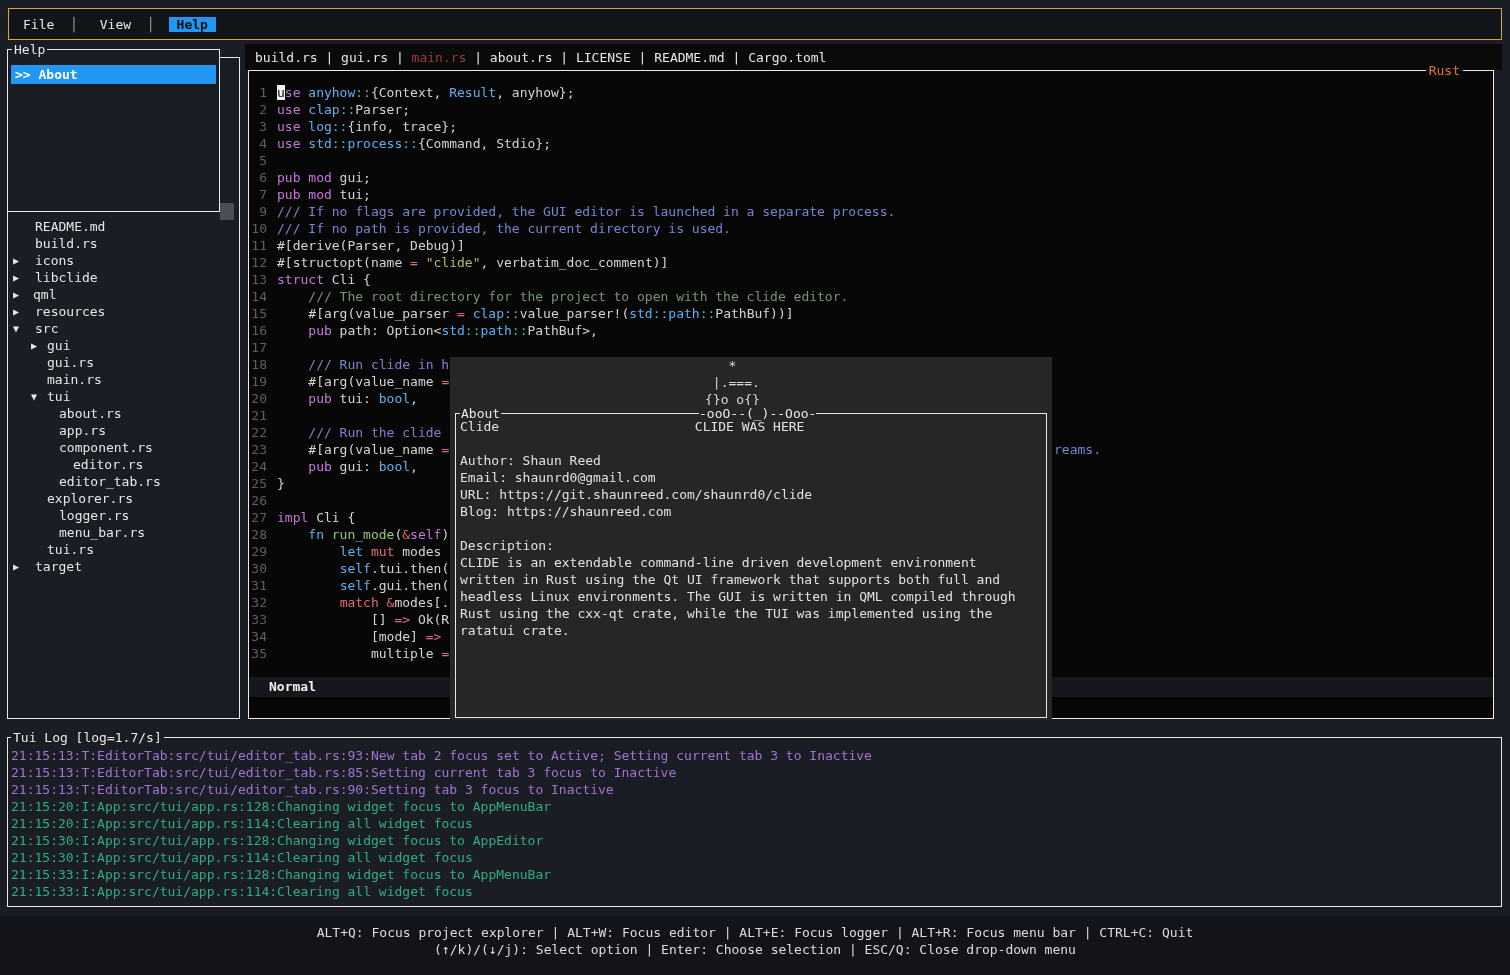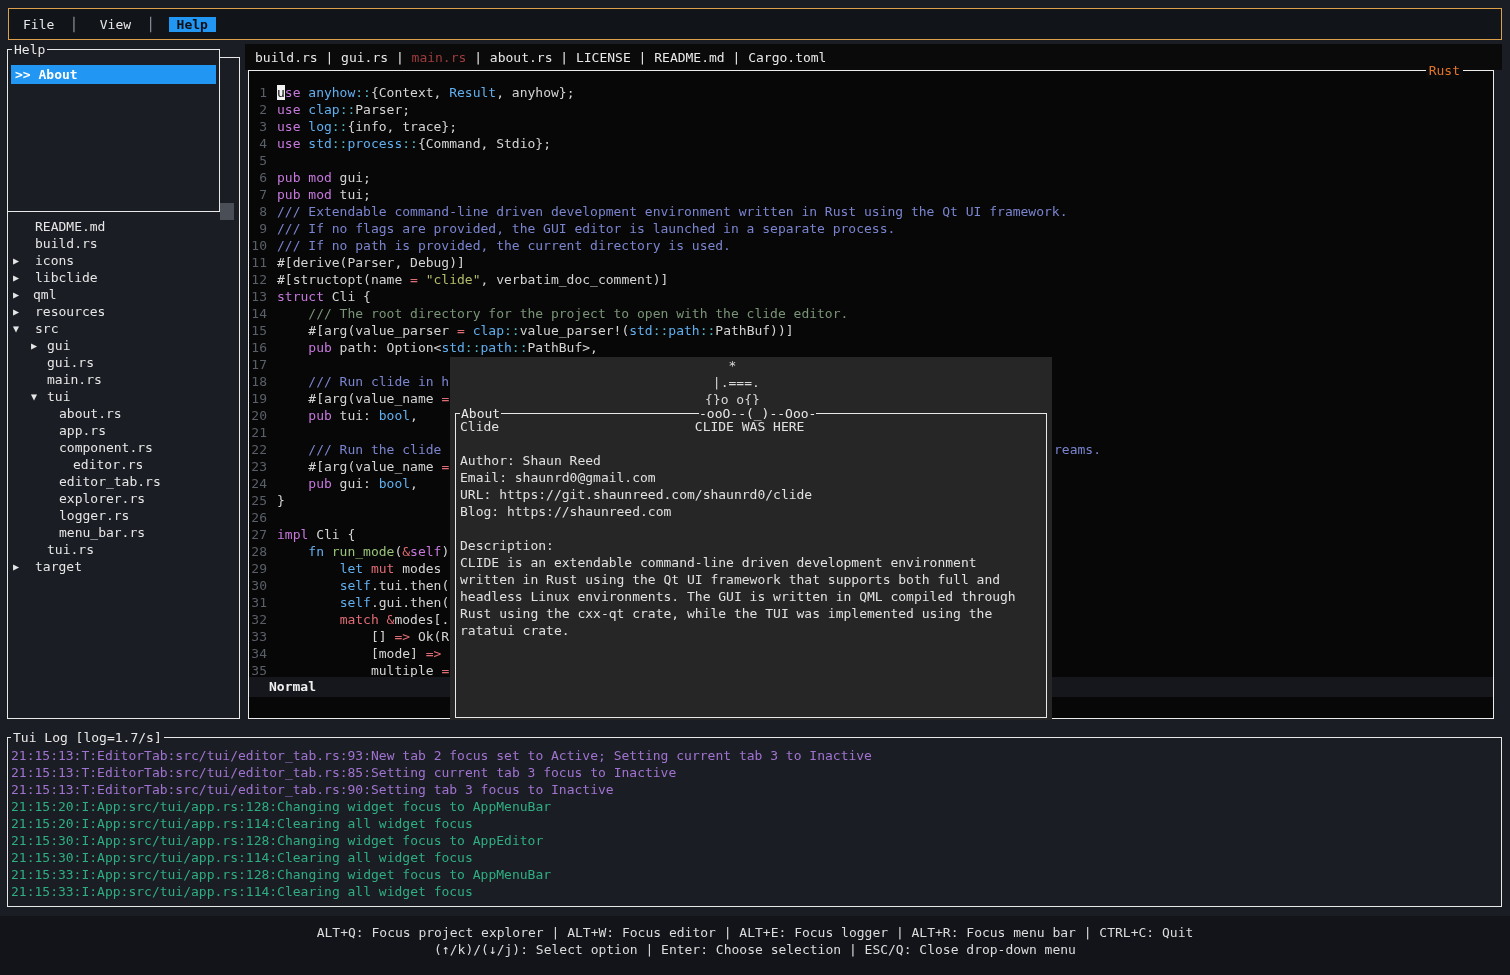--- a/index.html
+++ b/index.html
@@ -86,21 +86,21 @@
         <div class="tree-row"><span class="tree-arrow" style="left: 4px;">▼</span><span style="padding-left: 26px; display: inline-block;">src</span></div>
         <div class="tree-row"><span class="tree-arrow" style="left: 22px;">▶</span><span style="padding-left: 38px; display: inline-block;">gui</span></div>
         <div class="tree-row"><span style="padding-left: 38px; display: inline-block;">gui.rs</span></div>
         <div class="tree-row"><span style="padding-left: 38px; display: inline-block;">main.rs</span></div>
         <div class="tree-row"><span class="tree-arrow" style="left: 22px;">▼</span><span style="padding-left: 38px; display: inline-block;">tui</span></div>
         <div class="tree-row"><span style="padding-left: 50px; display: inline-block;">about.rs</span></div>
         <div class="tree-row"><span style="padding-left: 50px; display: inline-block;">app.rs</span></div>
         <div class="tree-row"><span style="padding-left: 50px; display: inline-block;">component.rs</span></div>
         <div class="tree-row"><span style="padding-left: 64px; display: inline-block;">editor.rs</span></div>
         <div class="tree-row"><span style="padding-left: 50px; display: inline-block;">editor_tab.rs</span></div>
-        <div class="tree-row"><span style="padding-left: 50px; display: inline-block;">explorer.rs</span></div>
+        <div class="tree-row"><span style="padding-left: 38px; display: inline-block;">explorer.rs</span></div>
         <div class="tree-row"><span style="padding-left: 50px; display: inline-block;">logger.rs</span></div>
         <div class="tree-row"><span style="padding-left: 50px; display: inline-block;">menu_bar.rs</span></div>
         <div class="tree-row"><span style="padding-left: 38px; display: inline-block;">tui.rs</span></div>
         <div class="tree-row"><span class="tree-arrow" style="left: 4px;">▶</span><span style="padding-left: 26px; display: inline-block;">target</span></div>
       </div>
     <div class="scroll-thumb"></div>
   </div>
 
   <div class="dropdown">
     <span class="dropdown-title">Help</span>
@@ -112,21 +112,20 @@
   <div class="editor">
     <span class="lang-badge">Rust</span>
     <div class="codelines" id="codelines">
         <div class="code-line"><span class="ln">1</span><span class="tk-u">u</span><span class="tk-k">se</span><span class="tk-t"> </span><span class="tk-b">anyhow</span><span class="tk-c">::</span><span class="tk-t">{Context, </span><span class="tk-b">Result</span><span class="tk-t">, anyhow};</span></div>
         <div class="code-line"><span class="ln">2</span><span class="tk-k">use</span><span class="tk-t"> </span><span class="tk-b">clap</span><span class="tk-c">::</span><span class="tk-t">Parser;</span></div>
         <div class="code-line"><span class="ln">3</span><span class="tk-k">use</span><span class="tk-t"> </span><span class="tk-b">log</span><span class="tk-c">::</span><span class="tk-t">{info, trace};</span></div>
         <div class="code-line"><span class="ln">4</span><span class="tk-k">use</span><span class="tk-t"> </span><span class="tk-b">std</span><span class="tk-c">::</span><span class="tk-b">process</span><span class="tk-c">::</span><span class="tk-t">{Command, Stdio};</span></div>
         <div class="code-line"><span class="ln">5</span></div>
         <div class="code-line"><span class="ln">6</span><span class="tk-k">pub</span><span class="tk-t"> </span><span class="tk-k">mod</span><span class="tk-t"> gui;</span></div>
         <div class="code-line"><span class="ln">7</span><span class="tk-k">pub</span><span class="tk-t"> </span><span class="tk-k">mod</span><span class="tk-t"> tui;</span></div>
-        <div class="code-line"><span class="ln">8</span><span class="tk-d">/// Extendable command-line driven development environment written in Rust using the Qt UI framework.</span></div>
         <div class="code-line"><span class="ln">9</span><span class="tk-d">/// If no flags are provided, the GUI editor is launched in a separate process.</span></div>
         <div class="code-line"><span class="ln">10</span><span class="tk-d">/// If no path is provided, the current directory is used.</span></div>
         <div class="code-line"><span class="ln">11</span><span class="tk-t">#[derive(Parser, Debug)]</span></div>
         <div class="code-line"><span class="ln">12</span><span class="tk-t">#[structopt(name </span><span class="tk-r">=</span><span class="tk-t"> </span><span class="tk-s">"clide"</span><span class="tk-t">, verbatim_doc_comment)]</span></div>
         <div class="code-line"><span class="ln">13</span><span class="tk-k">struct</span><span class="tk-t"> Cli {</span></div>
         <div class="code-line"><span class="ln">14</span><span class="tk-e">    /// The root directory for the project to open with the clide editor.</span></div>
         <div class="code-line"><span class="ln">15</span><span class="tk-t">    #[arg(value_parser </span><span class="tk-r">=</span><span class="tk-t"> </span><span class="tk-b">clap</span><span class="tk-c">::</span><span class="tk-t">value_parser!(</span><span class="tk-b">std</span><span class="tk-c">::</span><span class="tk-b">path</span><span class="tk-c">::</span><span class="tk-t">PathBuf))]</span></div>
         <div class="code-line"><span class="ln">16</span><span class="tk-t">    </span><span class="tk-k">pub</span><span class="tk-t"> path: Option&lt;</span><span class="tk-b">std</span><span class="tk-c">::</span><span class="tk-b">path</span><span class="tk-c">::</span><span class="tk-t">PathBuf&gt;,</span></div>
         <div class="code-line"><span class="ln">17</span></div>
         <div class="code-line"><span class="ln">18</span><span class="tk-d">    /// Run clide in h</span></div>

